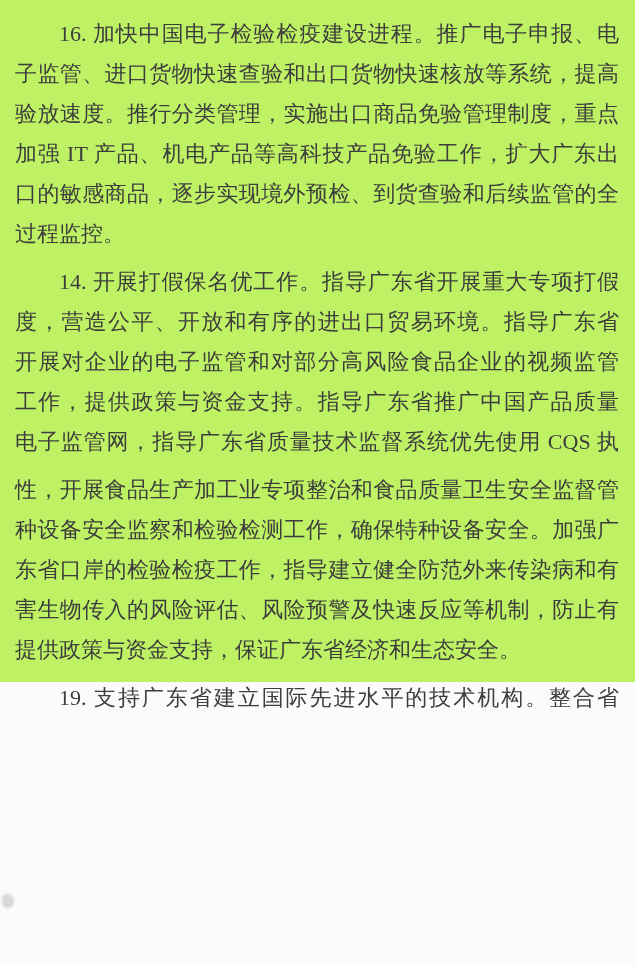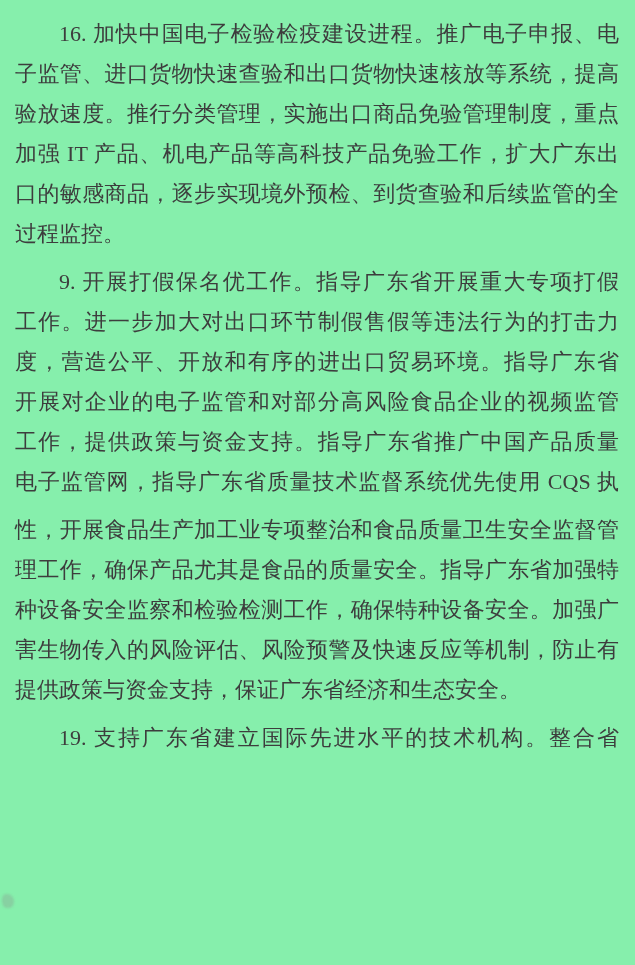--- a/index.html
+++ b/index.html
@@ -5,24 +5,24 @@
   html, body { margin: 0; padding: 0; }
   body {
     width: 635px; height: 965px;
     background: #fbfbf9;
     font-family: "Liberation Serif", "DejaVu Serif", serif;
     color: #3d3d3d;
     overflow: hidden;
   }
   .page {
     box-sizing: border-box;
-    width: 635px; height: 965px;
+    width: 635px; height: 682px;
     padding: 14px 16px 0 15px;
     position: relative;
-    background: #86efac;
+    background: #bef264;
   }
   .para { margin: 0 0 8px 0; }
   .line {
     font-size: 22px;
     line-height: 40px;
     text-align: justify;
     text-align-last: justify;
     -moz-text-align-last: justify;
   }
   .line.end {
@@ -48,32 +48,31 @@
   <div class="para">
     <div class="line indent">16. 加快中国电子检验检疫建设进程。推广电子申报、电</div>
     <div class="line">子监管、进口货物快速查验和出口货物快速核放等系统，提高</div>
     <div class="line">验放速度。推行分类管理，实施出口商品免验管理制度，重点</div>
     <div class="line">加强 IT 产品、机电产品等高科技产品免验工作，扩大广东出</div>
     <div class="line">口的敏感商品，逐步实现境外预检、到货查验和后续监管的全</div>
     <div class="line end">过程监控。</div>
   </div>
 
   <div class="para">
-    <div class="line indent">9. 开展打假保名优工作。指导广东省开展重大专项打假</div>
-    <div class="line">工作。进一步加大对出口环节制假售假等违法行为的打击力</div>
+    <div class="line indent">14. 开展打假保名优工作。指导广东省开展重大专项打假</div>
     <div class="line">度，营造公平、开放和有序的进出口贸易环境。指导广东省</div>
     <div class="line">开展对企业的电子监管和对部分高风险食品企业的视频监管</div>
     <div class="line">工作，提供政策与资金支持。指导广东省推广中国产品质量</div>
     <div class="line">电子监管网，指导广东省质量技术监督系统优先使用 CQS 执</div>
   </div>
 
   <div class="para">
     <div class="line">性，开展食品生产加工业专项整治和食品质量卫生安全监督管</div>
-    <div class="line">理工作，确保产品尤其是食品的质量安全。指导广东省加强特</div>
     <div class="line">种设备安全监察和检验检测工作，确保特种设备安全。加强广</div>
+    <div class="line">东省口岸的检验检疫工作，指导建立健全防范外来传染病和有</div>
     <div class="line">害生物传入的风险评估、风险预警及快速反应等机制，防止有</div>
     <div class="line end">提供政策与资金支持，保证广东省经济和生态安全。</div>
   </div>
 
   <div class="para">
     <div class="line indent">19. 支持广东省建立国际先进水平的技术机构。整合省</div>
   </div>
 
   <div class="smudge"></div>
 

